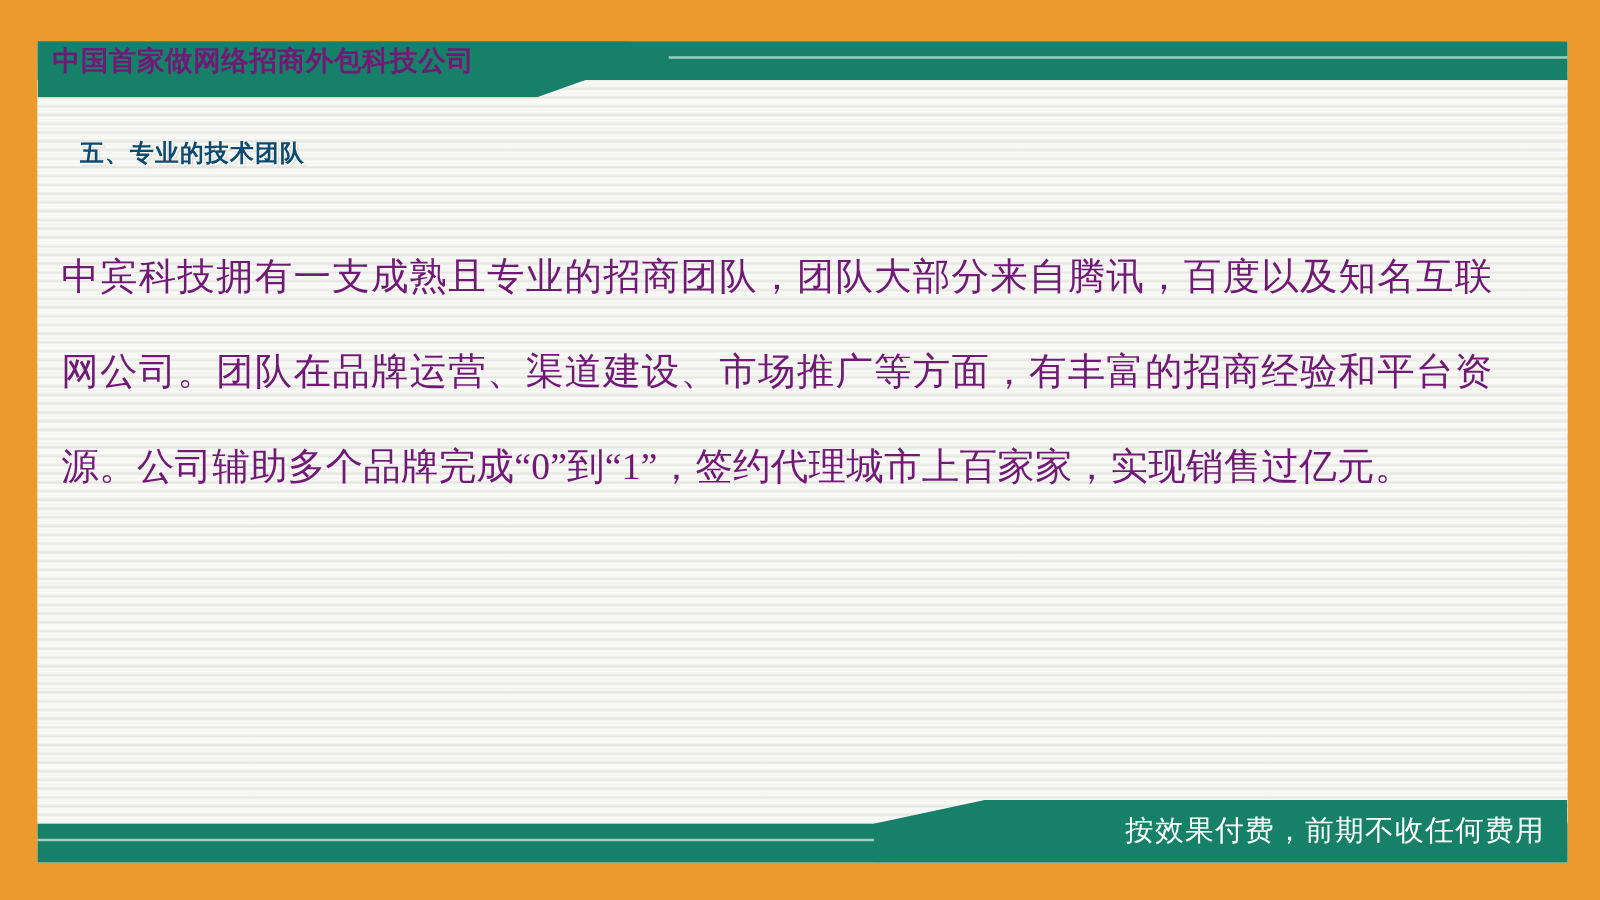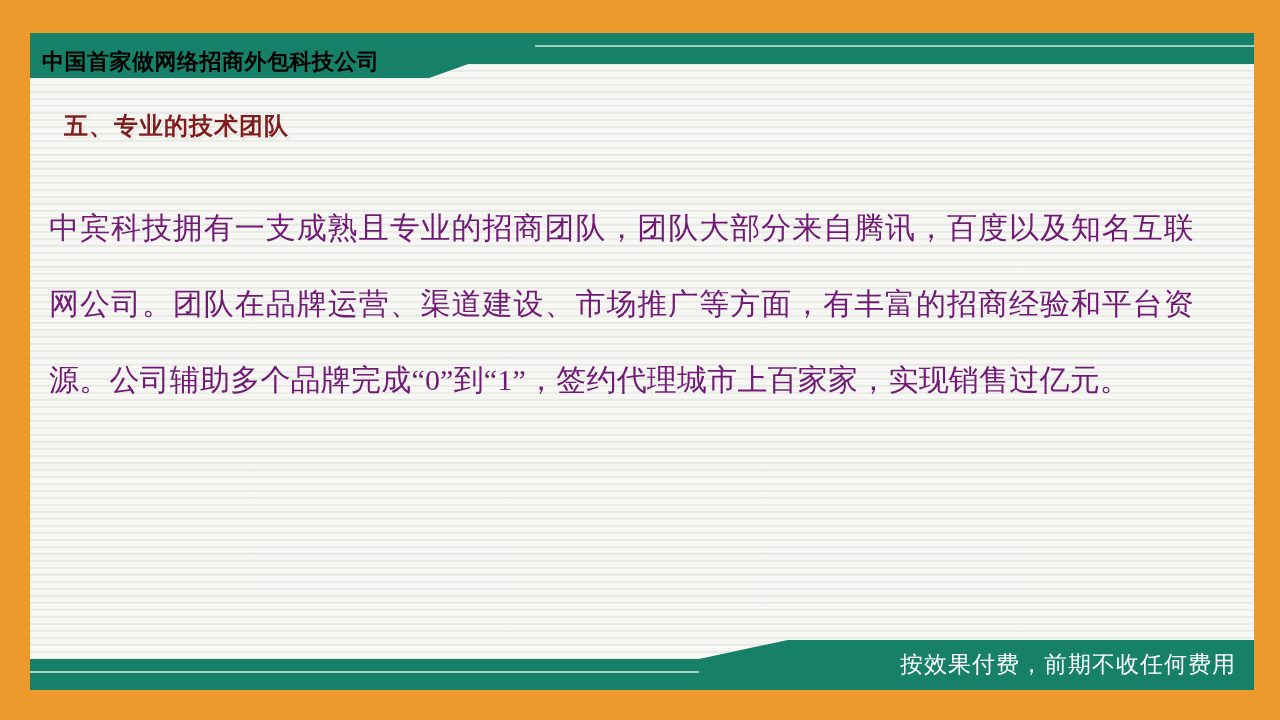--- a/index.html
+++ b/index.html
@@ -64,39 +64,39 @@
   
   .hdr-block {
     position:absolute;
     left:0; top:0;
     width:475px; height:45px;
     background:#168068;
     clip-path:polygon(0 0, 100% 0, 100% 40%, 84% 100%, 0 100%);
   }
   .hdr-title {
     position:absolute;
-    left:12px; top:14px;
+    left:12px; top:1px;
     width:450px;
-    color:#000000;
+    color:#701a75;
     font-size:22px;
     font-weight:bold;
     letter-spacing:.5px;
     white-space:nowrap;
   }
 
   
   #content {
     position:absolute;
     left:30px; top:110px;
     width:1224px;
   }
   .section-title {
     margin-left:34px;
-    color:#7f1d1d;
-    font-size:24px;
+    color:#0c4a6e;
+    font-size:19px;
     font-weight:bold;
     letter-spacing:1px;
     text-shadow:1px 1px 0 rgba(255,255,255,.9), 2px 2px 1px rgba(200,200,192,.5);
   }
   .body-text {
     margin-top:48px;
     margin-left:19px;
     width:1145px;
     color:#701a75;
     font-family:"Liberation Serif", serif;

